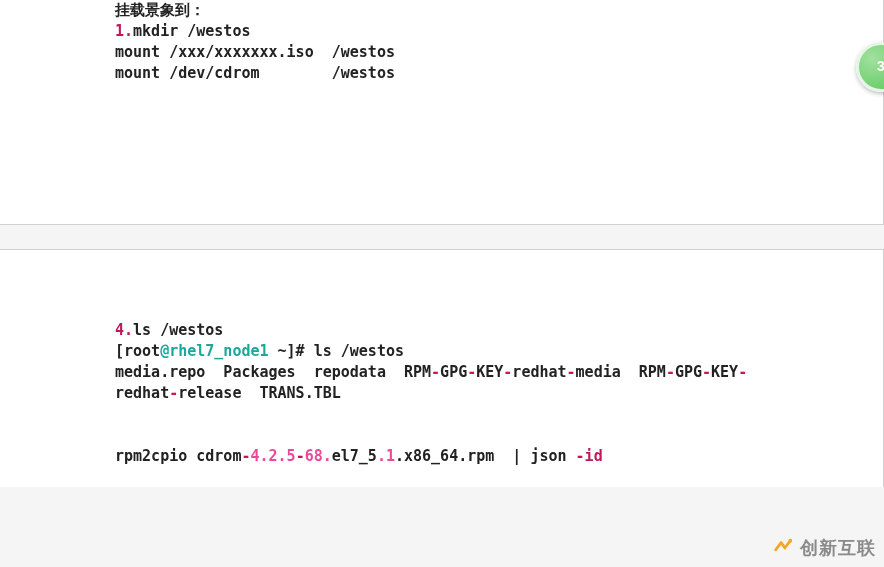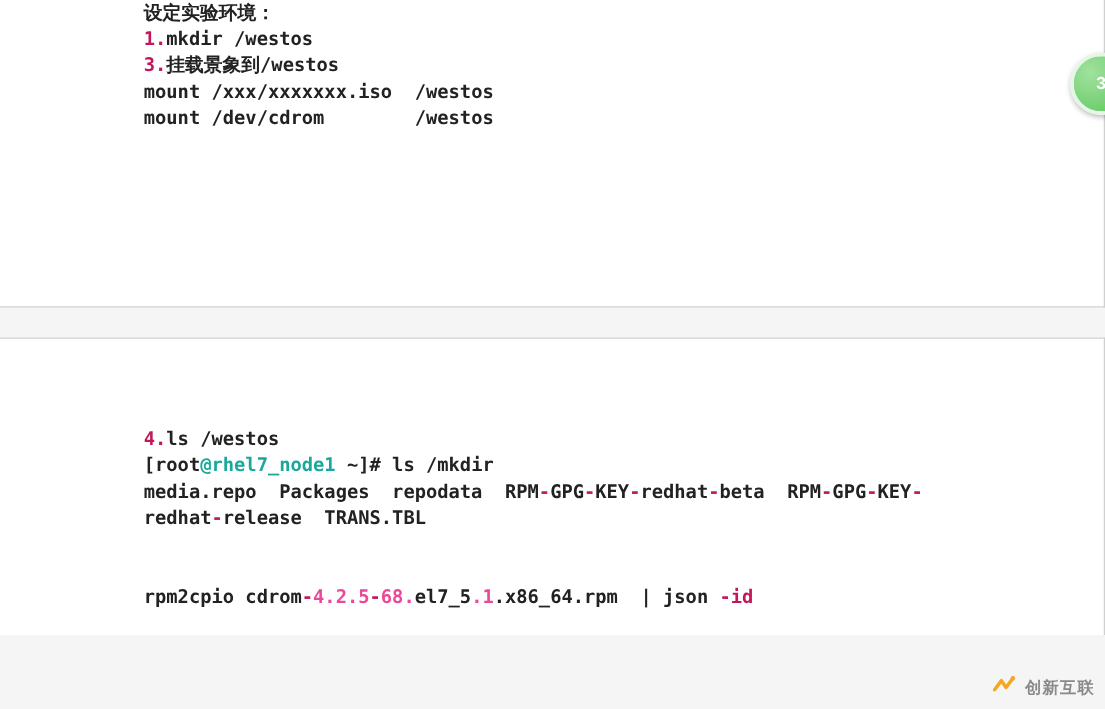--- a/index.html
+++ b/index.html
@@ -61,46 +61,45 @@
     font-size: 14px;
   }
 
   .watermark {
     position: absolute;
     right: 8px;
     bottom: 6px;
     display: flex;
     align-items: center;
     font-family: "Microsoft YaHei", sans-serif;
-    font-size: 13px;
+    font-size: 18px;
     color: #8a8a8a;
     font-weight: bold;
     letter-spacing: 1px;
   }
   .watermark .logo {
     width: 22px;
     height: 22px;
     margin-right: 6px;
   }
 </style>
 </head>
 <body>
 
 <div class="card card1">
-  <div class="line">设定实验环境：</div>
+  <div class="line">挂载景象到：</div>
   <div class="line"><span class="num">1.</span><span>mkdir /westos</span></div>
-  <div class="line"><span class="num">3.</span><span>挂载景象到/westos</span></div>
   <div class="line"><span>mount </span><span>/xxx/xxxxxxx.iso</span><span>  </span><span>/westos</span></div>
   <div class="line"><span>mount </span><span>/dev/cdrom</span><span>        </span><span>/westos</span></div>
 </div>
 
 <div class="card card2">
   <div class="line"><span class="num">4.</span><span>ls /westos</span></div>
-  <div class="line"><span>[root</span><span class="host">@</span><span class="host">rhel7_node1</span><span> ~]# ls /mkdir</span></div>
-  <div class="line"><span>media.repo  Packages  repodata  RPM</span><span class="dash">-</span><span>GPG</span><span class="dash">-</span><span>KEY</span><span class="dash">-</span><span>redhat</span><span class="dash">-</span><span>beta  RPM</span><span class="dash">-</span><span>GPG</span><span class="dash">-</span><span>KEY</span><span class="dash">-</span></div>
+  <div class="line"><span>[root</span><span class="host">@</span><span class="host">rhel7_node1</span><span> ~]# ls /westos</span></div>
+  <div class="line"><span>media.repo  Packages  repodata  RPM</span><span class="dash">-</span><span>GPG</span><span class="dash">-</span><span>KEY</span><span class="dash">-</span><span>redhat</span><span class="dash">-</span><span>media  RPM</span><span class="dash">-</span><span>GPG</span><span class="dash">-</span><span>KEY</span><span class="dash">-</span></div>
   <div class="line"><span>redhat</span><span class="dash">-</span><span>release  TRANS.TBL</span></div>
   <div class="line">&nbsp;</div>
   <div class="line">&nbsp;</div>
   <div class="line"><span>rpm2cpio cdrom</span><span class="dash">-</span><span class="n1">4.2.5</span><span class="dash">-</span><span class="n1">68.</span><span>el7_5</span><span class="n1">.1</span><span>.x86_64.rpm  | json </span><span class="dash">-id</span></div>
 </div>
 
 <div class="badge">
   <span>3</span>
 </div>
 

